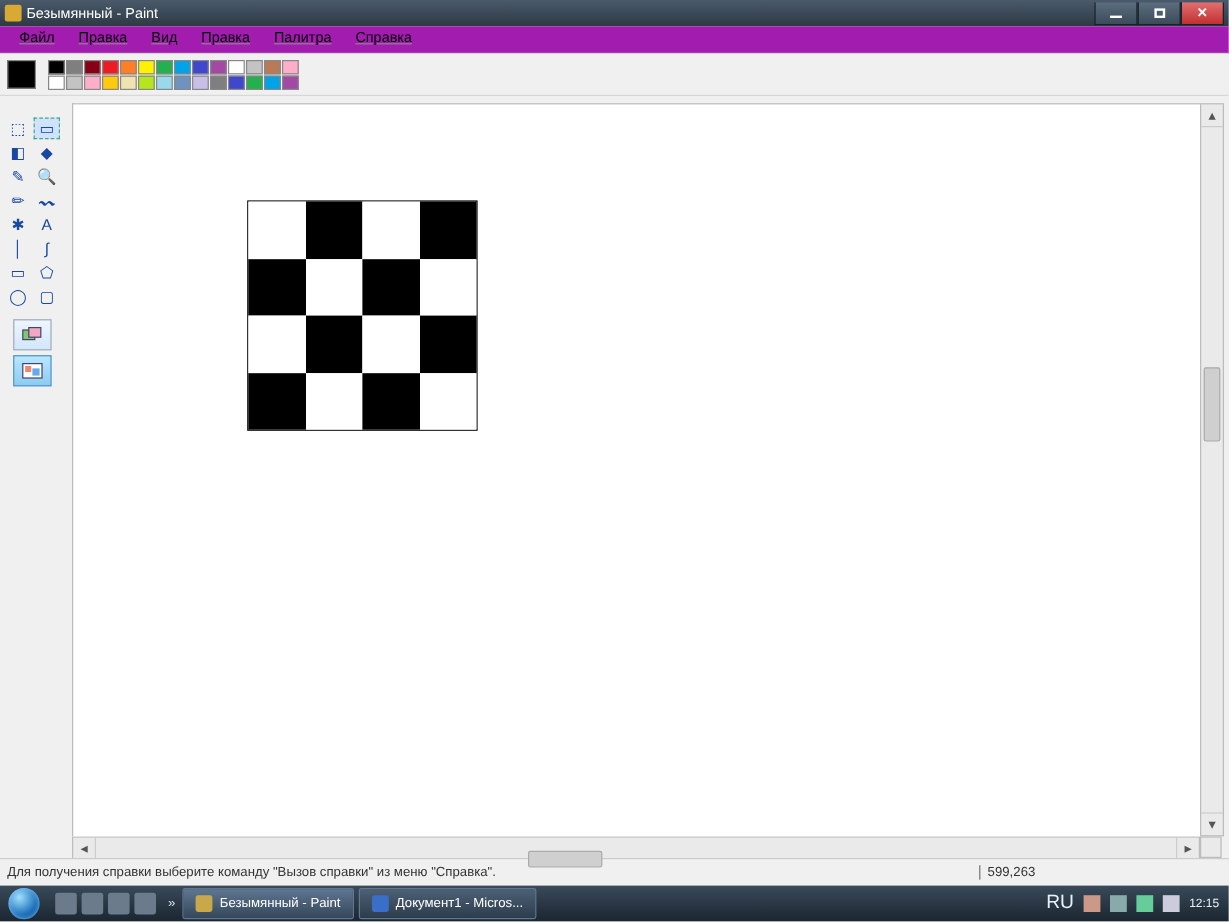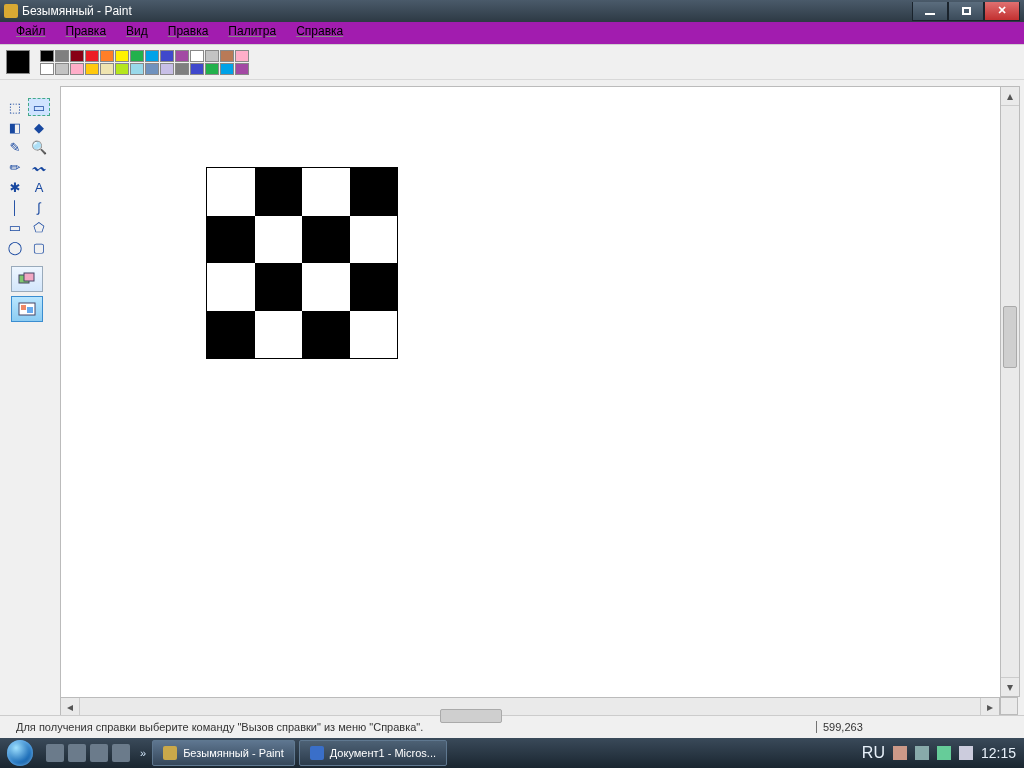--- a/index.html
+++ b/index.html
@@ -45,37 +45,37 @@
   .hscroll .thumb{position:absolute;left:40%;top:2px;height:12px;width:60px;background:#cfcfcf;border:1px solid #aaa;border-radius:2px}
   .vscrollcol{width:18px;background:#eaeaea;border:1px solid #bbb;display:flex;flex-direction:column}
   .vscrollcol .arr{height:18px;display:flex;align-items:center;justify-content:center;color:#555;border-bottom:1px solid #ccc}
   .vscrollcol .arr.d{border-top:1px solid #ccc;border-bottom:none}
   .vscrollcol .track{flex:1;position:relative}
   .vscrollcol .thumb{position:absolute;top:35%;left:2px;width:12px;height:60px;background:#cfcfcf;border:1px solid #aaa;border-radius:2px}
   .canvasgrid{display:grid;grid-template-columns:1fr 18px;grid-template-rows:1fr 18px;flex:1;min-height:0}
   .corner{background:#eaeaea;border:1px solid #bbb}
   
   .statusbar{height:22px;background:#f0f0f0;border-top:1px solid #ccc;display:flex;align-items:center;font-size:11px;color:#333}
-  .statusbar .help{flex:1;padding-left:16px}
+  .statusbar .help{flex:1;padding-left:6px}
   .statusbar .coords{width:120px;border-left:1px solid #737373;padding-left:6px}
   .statusbar .cell{width:80px;border-left:1px solid #ccc}
   
   .taskbar{height:30px;background:linear-gradient(#3a4a5a,#1a2630);display:flex;align-items:center;color:#fff;font-size:11px}
   .startbtn{width:40px;height:30px;display:flex;align-items:center;justify-content:center}
   .orb{width:26px;height:26px;border-radius:50%;background:radial-gradient(circle at 35% 30%,#9fe1ff,#1e6eb8 60%,#0b3e70);box-shadow:0 0 4px #7fc6ff inset}
   .qlaunch{display:flex;gap:4px;padding:0 6px}
   .qlaunch .qi{width:18px;height:18px;background:#6b7b8b;border-radius:2px}
   .taskarrow{color:#cfe3f7;padding:0 4px}
   .taskbtn{height:24px;padding:0 10px;margin:0 2px;display:flex;align-items:center;gap:6px;background:linear-gradient(#4d6175,#2c3c4c);border:1px solid #5f7890;border-radius:2px}
   .taskbtn.active{background:linear-gradient(#5e7690,#35475a)}
   .taskbtn .ticon{width:14px;height:14px;background:#c9a84a;border-radius:2px}
   .taskbtn.word .ticon{background:#3a6fc9}
   .tray{margin-left:auto;display:flex;align-items:center;gap:8px;padding:0 8px}
   .tray .ti{width:14px;height:14px}
-  .clock{font-size:14px;color:#e8f1fa}
+  .clock{font-size:10px;color:#e8f1fa}
   .lang{font-size:16px;color:#e8f1fa}
 </style>
 </head>
 <body>
 
 <div class="window">
 
   <div class="titlebar">
     <span class="icon"></span>
     <span class="title">Безымянный - Paint</span>

